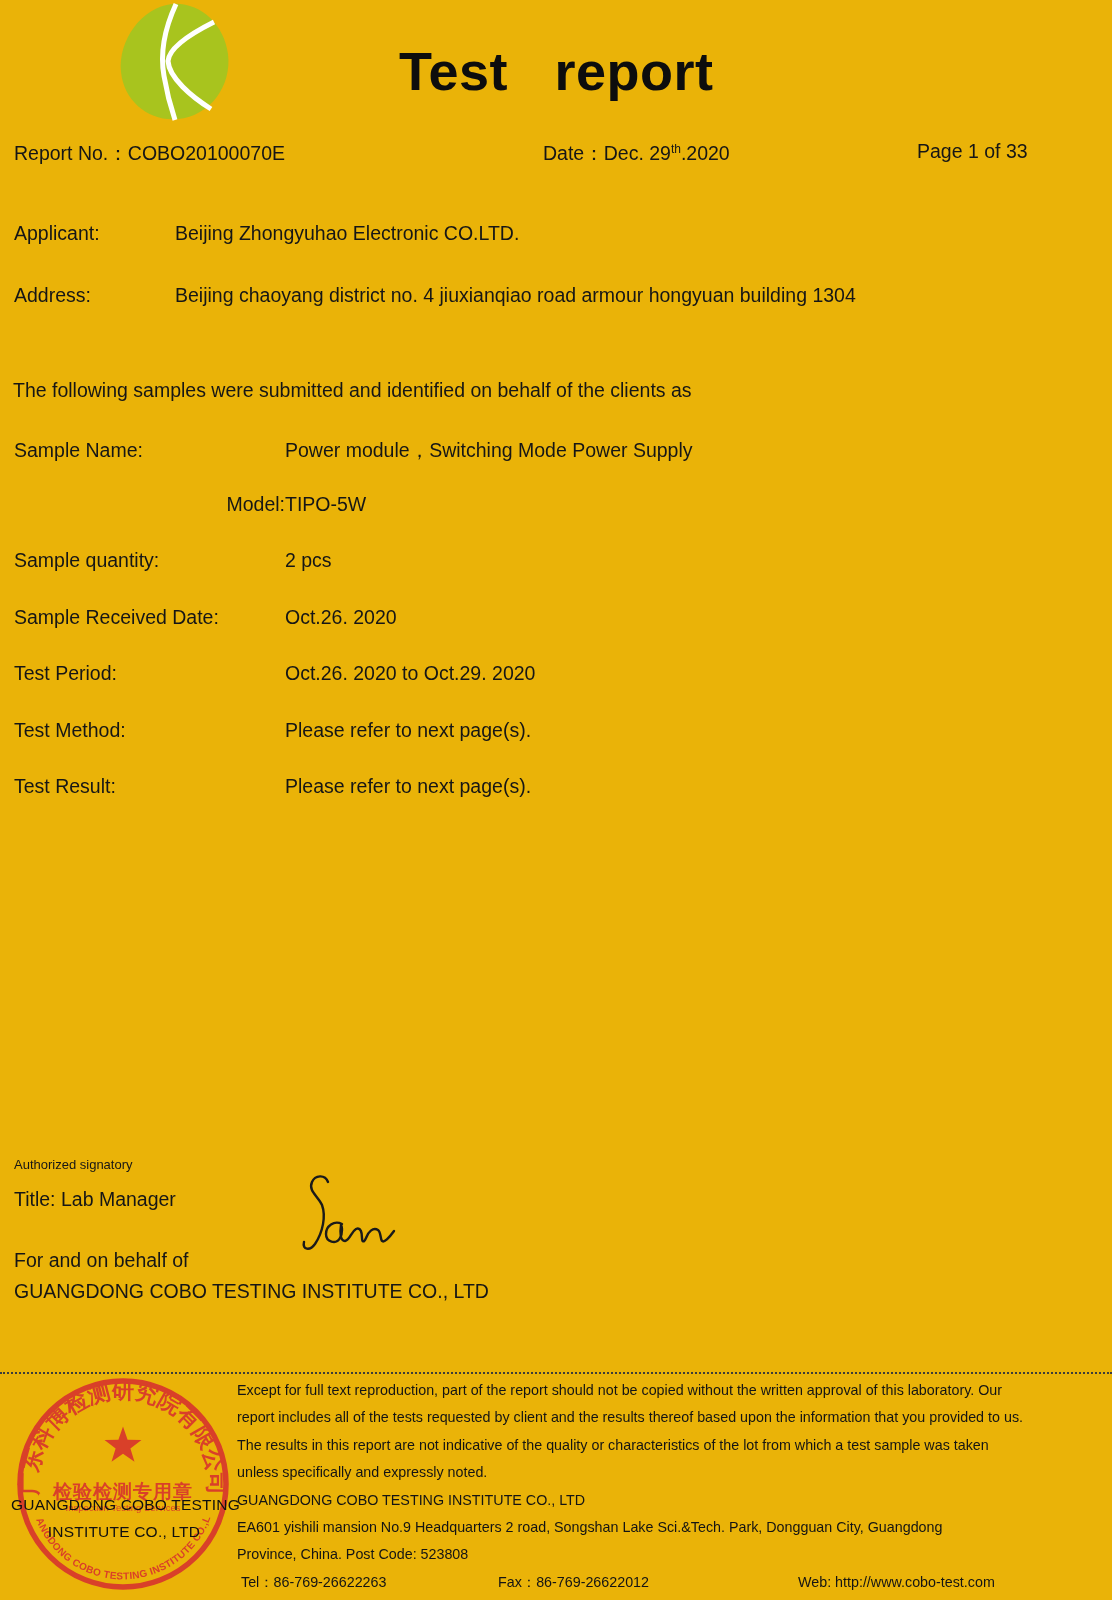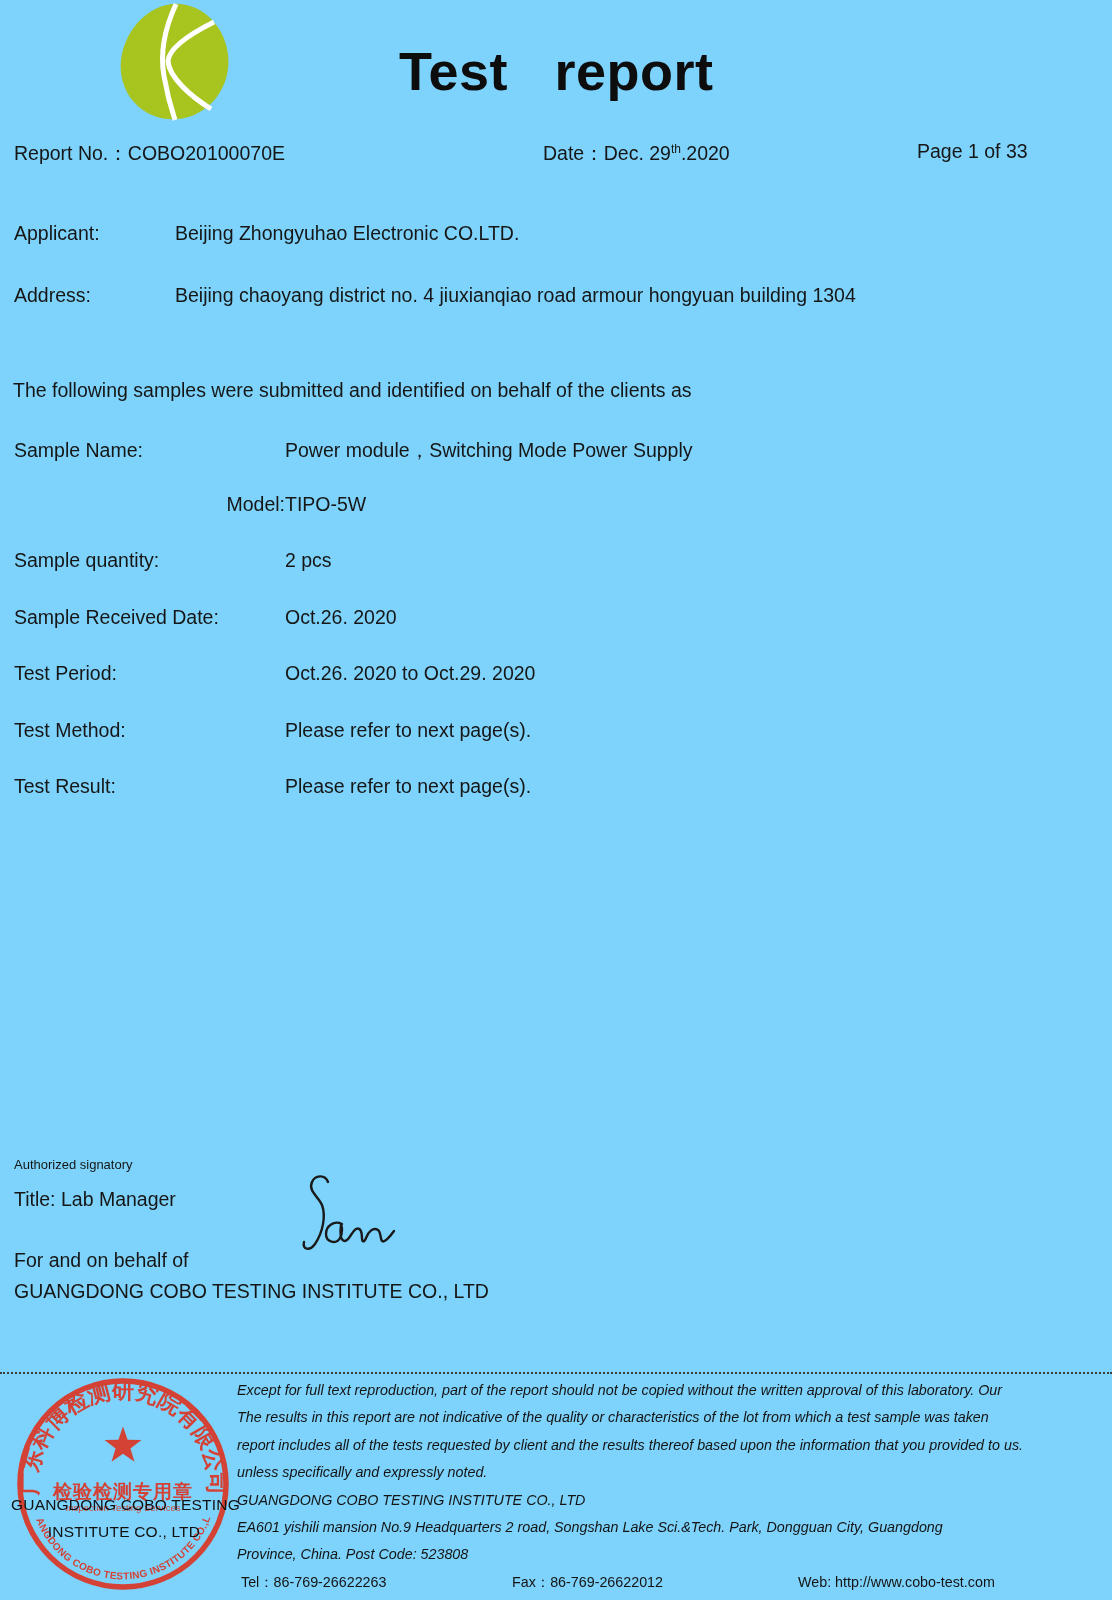--- a/index.html
+++ b/index.html
@@ -1,16 +1,16 @@
 <!DOCTYPE html>
 <html><head>
 <meta charset="utf-8">
 <style>
   html,body{margin:0;padding:0;background:#fff;}
-  .page{position:relative;width:1112px;height:1600px;background:#7dd3fc;overflow:hidden;
+  .page{position:relative;width:1112px;height:1600px;background:#eab308;overflow:hidden;
         font-family:"Liberation Sans","DejaVu Sans",sans-serif;color:#161616;}
   
   .logo-svg{position:absolute;left:112px;top:2px;}
   .title{position:absolute;left:399px;top:40px;font-size:54px;font-weight:bold;
          white-space:pre;color:#0d0d0d;letter-spacing:0.5px;}
   .report-row{position:absolute;top:140px;left:0;width:1112px;height:26px;font-size:19.5px;}
   .report-no{position:absolute;left:14px;top:0;white-space:nowrap;}
   .date-group{position:absolute;left:543px;top:0;white-space:nowrap;}
   .date-group sup{font-size:12px;}
   .page-info{position:absolute;left:917px;top:0;white-space:nowrap;}
@@ -27,24 +27,24 @@
   
   .sig-auth{position:absolute;left:14px;top:1157px;font-size:13px;}
   .sig-title{position:absolute;left:14px;top:1188px;font-size:19.5px;}
   .sig-svg{position:absolute;left:282px;top:1168px;}
   .sig-behalf{position:absolute;left:14px;top:1249px;font-size:19.5px;}
   .sig-company{position:absolute;left:14px;top:1280px;font-size:19.5px;}
   
   .sep-dotted{position:absolute;left:0;top:1372px;width:1112px;height:0;
               border-top:2px dotted #3c3c3c;}
   .footer-text{position:absolute;left:237px;top:1377px;width:870px;font-size:14.3px;color:#141414;}
-  .fline{height:27.4px;line-height:27.4px;white-space:nowrap;font-style:italic;}
+  .fline{height:27.4px;line-height:27.4px;white-space:nowrap;}
   .contact-row{position:relative;height:27.4px;line-height:27.4px;}
   .contact-row .tel{position:absolute;left:4px;white-space:nowrap;}
-  .contact-row .fax{position:absolute;left:275px;white-space:nowrap;}
+  .contact-row .fax{position:absolute;left:261px;white-space:nowrap;}
   .contact-row .web{position:absolute;left:561px;white-space:nowrap;}
   
   .stamp-svg{position:absolute;left:11px;top:1368px;opacity:.95;}
   .stamp-overlay{position:absolute;left:11px;width:226px;text-align:center;font-size:15.5px;
                  color:#101010;letter-spacing:0.2px;white-space:nowrap;}
   .ov1{top:1496px;}
   .ov2{top:1523px;}
 </style>
 </head>
 <body>
@@ -122,22 +122,22 @@
     <text font-size="10" font-weight="bold" fill="#d93a2b" letter-spacing="0.3">
       <textPath href="#arcBottom" startOffset="50%" text-anchor="middle">GUANGDONG COBO TESTING INSTITUTE CO.,LTD</textPath>
     </text>
   </svg>
 
   <div class="stamp-overlay ov1">GUANGDONG COBO TESTING</div>
   <div class="stamp-overlay ov2">INSTITUTE CO., LTD</div>
 
   <div class="footer-text">
     <div class="fline">Except for full text reproduction, part of the report should not be copied without the written approval of this laboratory. Our</div>
+    <div class="fline">report includes all of the tests requested by client and the results thereof based upon the information that you provided to us.</div>
     <div class="fline">The results in this report are not indicative of the quality or characteristics of the lot from which a test sample was taken</div>
-    <div class="fline">report includes all of the tests requested by client and the results thereof based upon the information that you provided to us.</div>
     <div class="fline">unless specifically and expressly noted.</div>
     <div class="fline">GUANGDONG COBO TESTING INSTITUTE CO., LTD</div>
     <div class="fline">EA601 yishili mansion No.9 Headquarters 2 road, Songshan Lake Sci.&amp;Tech. Park, Dongguan City, Guangdong</div>
     <div class="fline">Province, China. Post Code: 523808</div>
     <div class="contact-row">
       <span class="tel">Tel：86-769-26622263</span>
       <span class="fax">Fax：86-769-26622012</span>
       <span class="web">Web: http://www.cobo-test.com</span>
     </div>
   </div>

